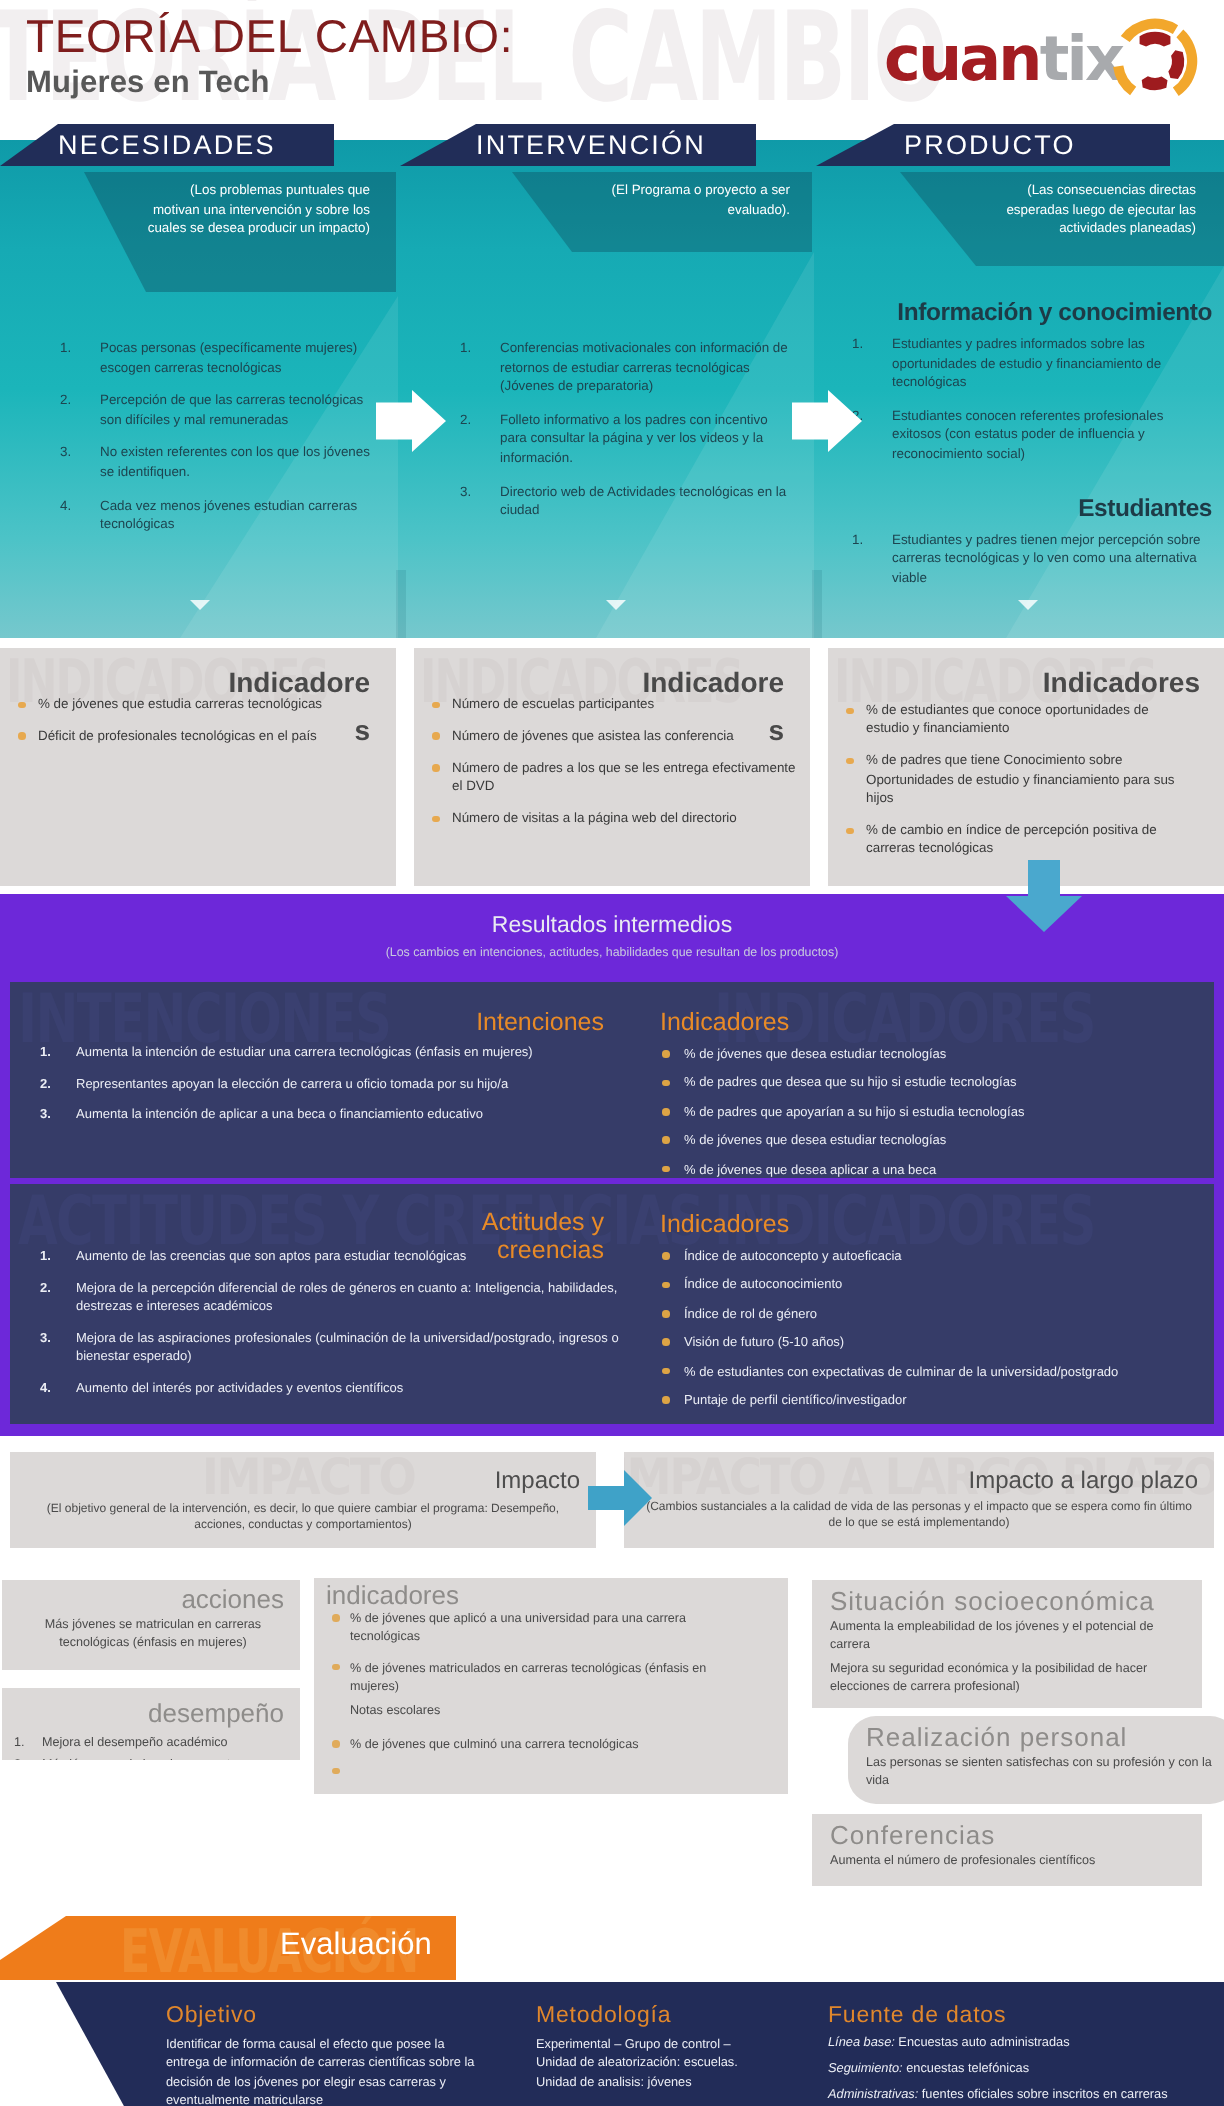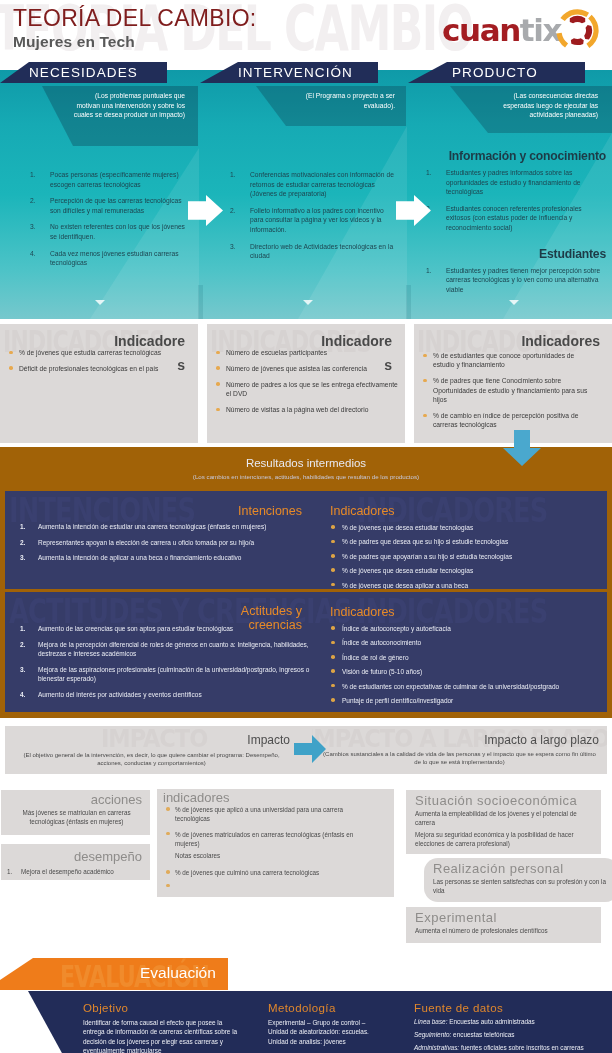--- a/index.html
+++ b/index.html
@@ -36,21 +36,21 @@
   
   #indrow{left:0;top:324px;width:612px;height:120px;}
   .indbox{position:absolute;top:0;height:119px;background:#dcd9d8;overflow:hidden;}
   .indwm{position:absolute;left:3px;top:0px;font-size:30px;font-weight:bold;color:#d6d2d1;letter-spacing:-1.2px;white-space:nowrap;font-family:"DejaVu Sans Condensed","DejaVu Sans",sans-serif;transform:scaleX(0.82);transform-origin:left top;}
   .indtitle{position:absolute;top:5px;font-size:14px;font-weight:bold;color:#494949;text-align:right;line-height:24px;overflow-wrap:anywhere;word-break:break-all;}
   .indlist{position:absolute;left:5px;top:24px;font-size:6.7px;color:#3a3a3a;line-height:9.4px;}
   .indlist .li{position:relative;padding-left:14px;margin-bottom:6.5px;}
   .indlist .li:before{content:"";position:absolute;left:4px;top:2.5px;width:3.6px;height:3.6px;background:#e7a94f;border-radius:50%;}
 
   
-  #res{left:0;top:447px;width:612px;height:271px;background:#a16207;overflow:hidden;}
+  #res{left:0;top:447px;width:612px;height:271px;background:#6d28d9;overflow:hidden;}
   #res-title{position:absolute;left:0;right:0;top:10px;text-align:center;font-size:11.5px;color:#e9eaf2;}
   #res-sub{position:absolute;left:0;right:0;top:26px;text-align:center;font-size:6.2px;color:#c8cade;}
   .respanel{position:absolute;background:#363c68;overflow:hidden;}
   .reswm{position:absolute;font-weight:bold;color:#3a4070;white-space:nowrap;font-family:"DejaVu Sans Condensed","DejaVu Sans",sans-serif;letter-spacing:-1px;transform-origin:left top;}
   .res-h{position:absolute;color:#e88a27;font-size:12.5px;}
   .res-ol{position:absolute;font-size:6.5px;color:#eceef5;line-height:9.2px;}
   .res-ol .li{position:relative;padding-left:33px;margin-bottom:6.5px;}
   .res-ol .li .n{position:absolute;left:15px;top:0;font-weight:bold;}
   .res-ul{position:absolute;font-size:6.5px;color:#eceef5;line-height:9.2px;}
   .res-ul .li{position:relative;padding-left:12px;margin-bottom:5.2px;}
@@ -244,21 +244,21 @@
           <div class="li" data-name="list-item"><span data-name="list-item-text">% de estudiantes con expectativas de culminar de la universidad/postgrado</span></div>
           <div class="li" data-name="list-item"><span data-name="list-item-text">Puntaje de perfil científico/investigador</span></div>
         </div>
   </div>
 </div>
 <svg class="abs" data-name="resultados-down-arrow" style="left:503px;top:430px;width:38px;height:36px;" viewBox="0 0 38 36">
   <polygon points="11,0 27,0 27,18 38,18 19,36 0,18 11,18" fill="#4aa8ce"></polygon>
 </svg>
 
 <div class="abs" id="imp" data-name="impacto-section">
-  <div class="impbar" data-name="impacto-bar-left" style="left:5px;top:8px;width:293px;height:48px;padding-left:43px;">
+  <div class="impbar" data-name="impacto-bar-left" style="left:5px;top:8px;width:293px;height:48px;">
     <div class="impwm" data-name="impacto-watermark-left" style="left:96px;top:-2px;font-size:25px;">IMPACTO</div>
     <div class="imptitle" data-name="impacto-title-left" style="left:0;top:7px;width:285px;">Impacto</div>
     <div class="impcap" data-name="impacto-caption-left" style="left:8px;top:25px;width:277px;text-align:center;">(El objetivo general de la intervención, es decir, lo que quiere cambiar el programa: Desempeño, acciones, conductas y comportamientos)</div>
   </div>
   <div class="impbar" data-name="impacto-bar-right" style="left:312px;top:8px;width:295px;height:48px;">
     <div class="impwm" data-name="impacto-watermark-right" style="left:-6px;top:-2px;font-size:25px;">IMPACTO A LARGO PLAZO</div>
     <div class="imptitle" data-name="impacto-title-right" style="left:0;top:7px;width:287px;">Impacto a largo plazo</div>
     <div class="impcap" data-name="impacto-caption-right" style="left:8px;top:24px;width:279px;text-align:center;">(Cambios sustanciales a la calidad de vida de las personas y el impacto que se espera como fin último de lo que se está implementando)</div>
   </div>
   <svg class="abs" data-name="impacto-arrow" style="left:292px;top:17px;width:36px;height:28px;" viewBox="0 0 32 28">
@@ -296,21 +296,21 @@
           <div data-name="text-line">Mejora su seguridad económica y la posibilidad de hacer elecciones de carrera profesional)</div>
         </div>
   </div>
   <div class="gbox" data-name="impacto-box-realizacion" style="left:424px;top:140px;width:195px;height:44px;border-radius:14px;">
      <div class="gb-title" data-name="impacto-box-realizacion-title" style="left:9px;top:3px;letter-spacing:0.5px;">Realización personal</div>
      <div class="gb-text" data-name="impacto-box-realizacion-text" style="left:9px;top:19px;width:180px;">
           <div data-name="text-line">Las personas se sienten satisfechas con su profesión y con la vida</div>
         </div>
   </div>
   <div class="gbox" data-name="impacto-box-productividad" style="left:406px;top:189px;width:195px;height:36px;">
-     <div class="gb-title" data-name="impacto-box-productividad-title" style="left:9px;top:3px;letter-spacing:0.5px;">Experimental</div>
+     <div class="gb-title" data-name="impacto-box-productividad-title" style="left:9px;top:3px;letter-spacing:0.5px;">Conferencias</div>
      <div class="gb-text" data-name="impacto-box-productividad-text" style="left:9px;top:19px;width:180px;">
           <div data-name="text-line">Aumenta el número de profesionales científicos</div>
         </div>
   </div>
 </div>
 
 <div class="abs" id="ev" data-name="evaluacion-section">
   <svg class="abs" data-name="evaluacion-shapes" style="left:0;top:0;width:612px;height:135px;" viewBox="0 0 612 135">
      <polygon data-name="evaluacion-body-shadow" points="33,38 612,38 612,125 79,125" fill="#b9b7b6"></polygon>
      <polygon data-name="evaluacion-body-shape" points="28,33 612,33 612,117 74,117" fill="#222c58"></polygon>

